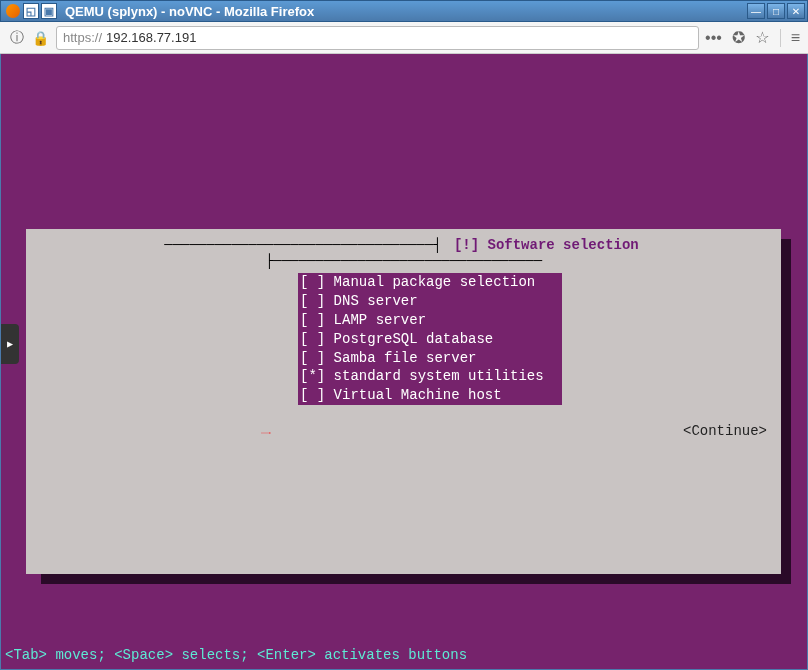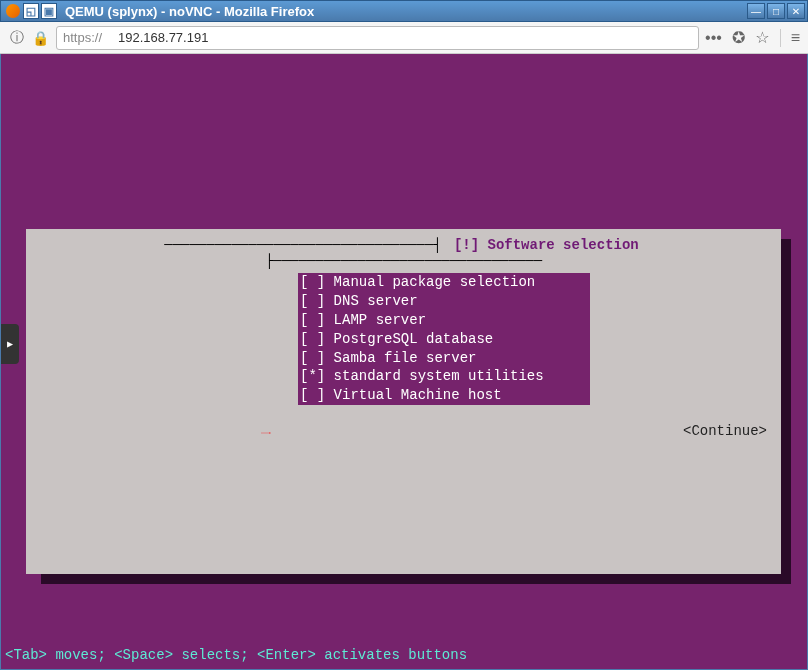--- a/index.html
+++ b/index.html
@@ -82,21 +82,21 @@
       flex: 1;
       height: 24px;
       border: 1px solid #bbb;
       border-radius: 3px;
       background: white;
       display: flex;
       align-items: center;
       padding: 0 6px;
       font-size: 13px;
       color: #888;
-      gap: 16px;
+      gap: 4px;
     }
     .url-ip { color: #333; }
     .ab-right {
       display: flex;
       gap: 10px;
       align-items: center;
     }
     .vnc-area {
       position: absolute;
       top: 54px;
@@ -164,21 +164,21 @@
       position: relative;
     }
     .soft-item {
       background: #76236c;
       color: white;
       padding: 0 2px;
       font-family: 'Courier New', monospace;
       font-size: 14px;
       line-height: 1.35;
       white-space: pre;
-      width: 292px;
+      width: 264px;
     }
     .soft-item.highlighted .bracket {
       background: #d93025;
       color: white;
     }
     .arrow {
       position: absolute;
       left: -62px;
       top: 159px;
       width: 60px;

